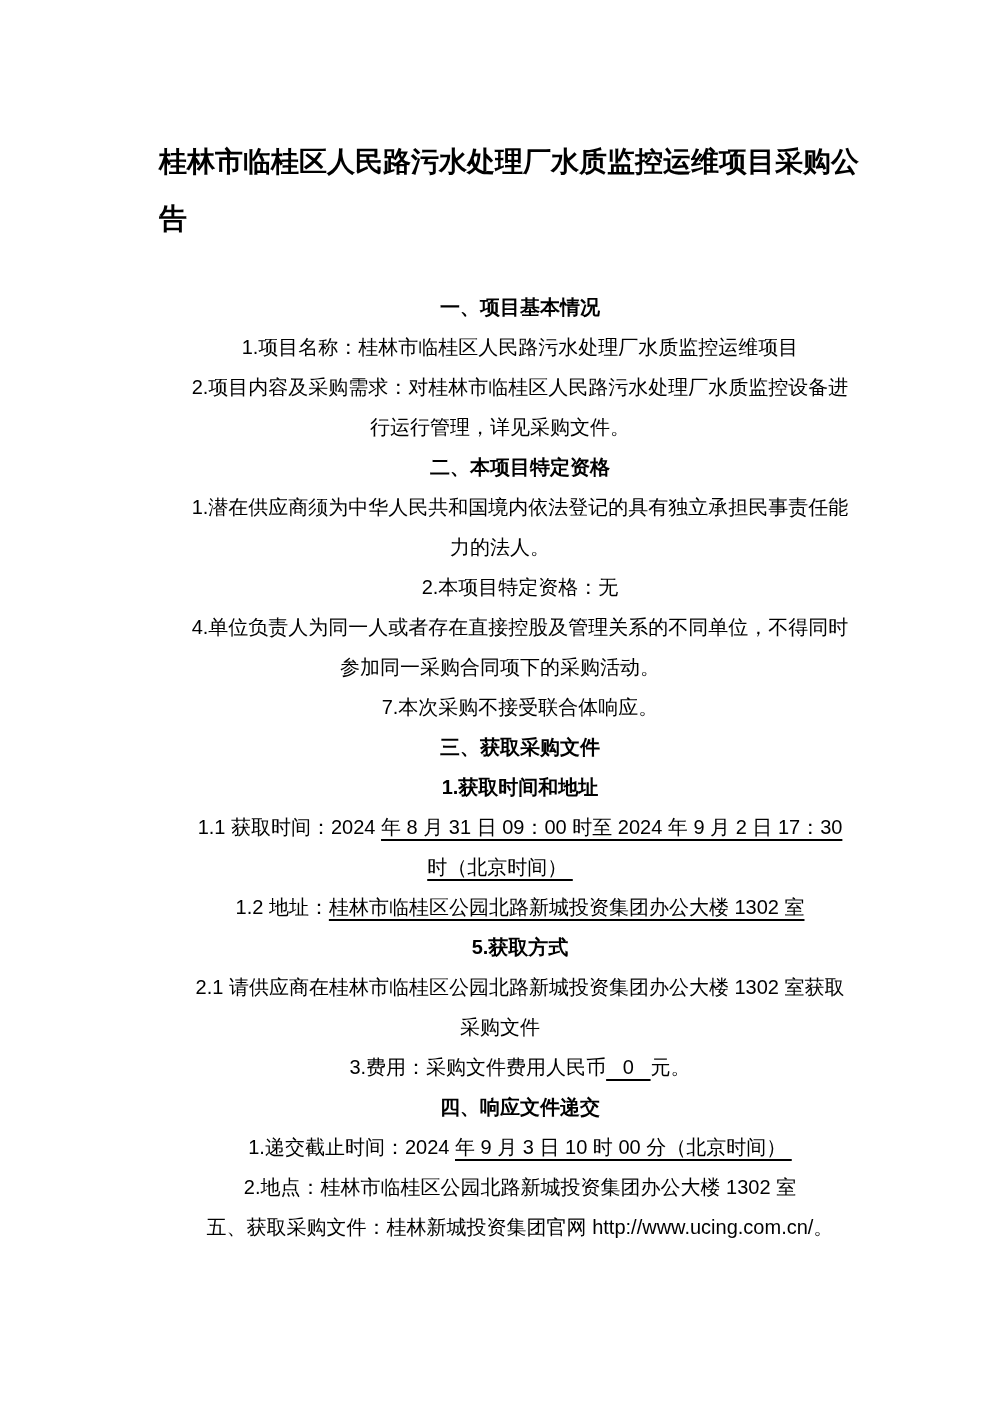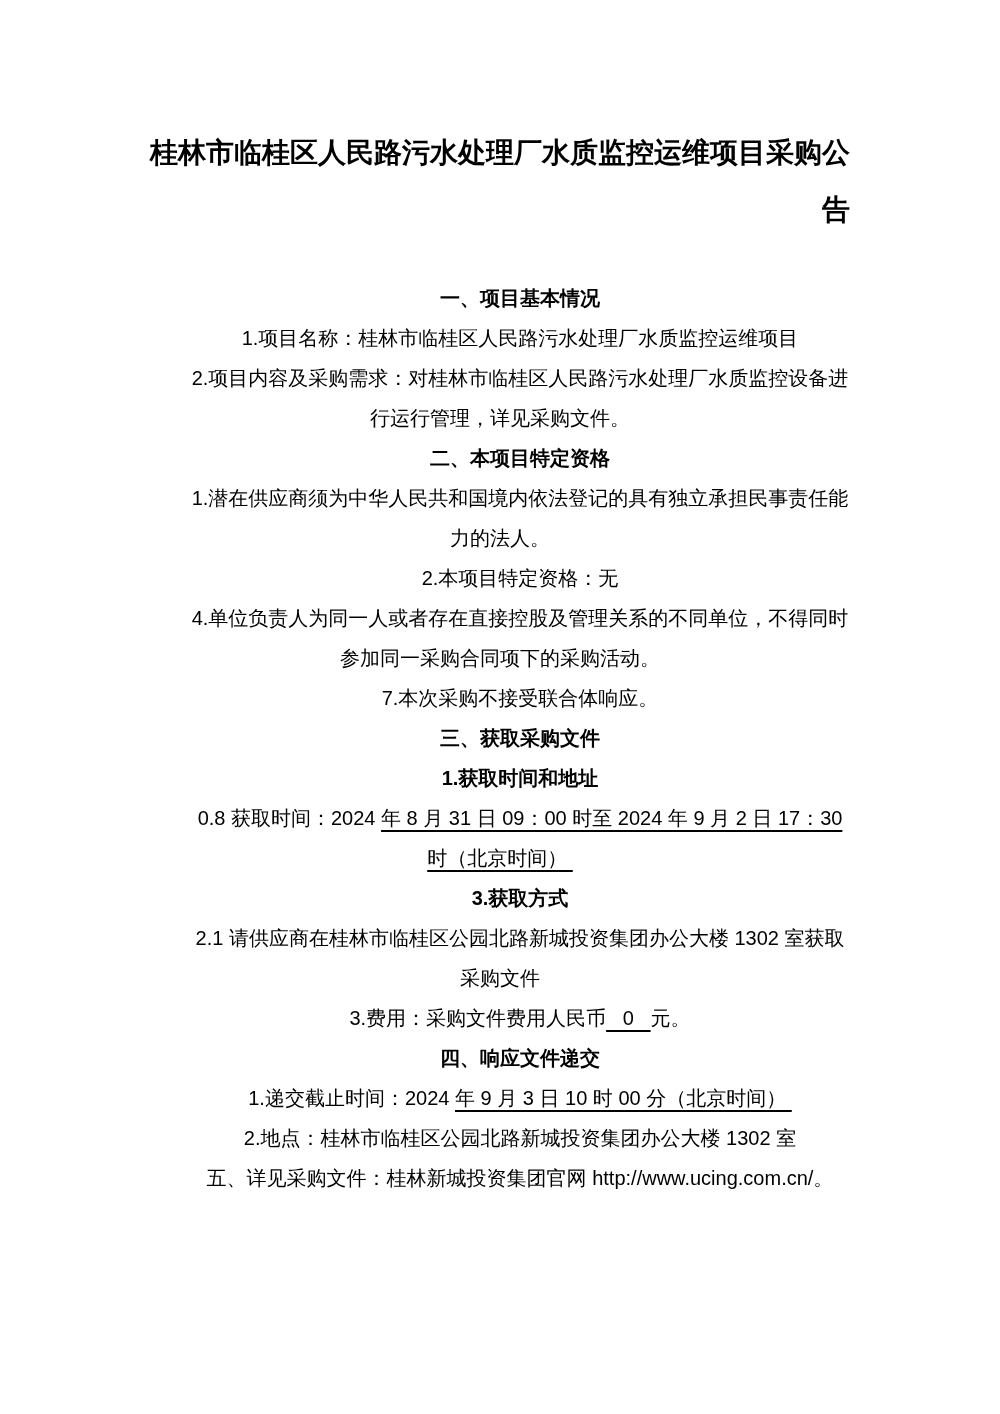--- a/index.html
+++ b/index.html
@@ -16,22 +16,22 @@
     height: 1414px;
     padding: 124px 150px 0 150px;
     background: #ffffff;
     overflow: hidden;
   }
   .title {
     width: 700px;
     font-size: 28px;
     line-height: 57px;
     font-weight: 700;
-    text-align: right;
-    margin: 0;
+    text-align: left;
+    margin: 9px;
   }
   .doc-body {
     margin-top: 40px;
     width: 700px;
     font-size: 20px;
     line-height: 40px;
     text-align: center;
   }
   .doc-body p {
     margin: 0;
@@ -60,30 +60,31 @@
 
     <p class="h">二、本项目特定资格</p>
     <p>1.潜在供应商须为中华人民共和国境内依法登记的具有独立承担民事责任能力的法人。</p>
     <p>2.本项目特定资格：无</p>
     <p>4.单位负责人为同一人或者存在直接控股及管理关系的不同单位，不得同时参加同一采购合同项下的采购活动。</p>
     <p>7.本次采购不接受联合体响应。</p>
 
     <p class="h">三、获取采购文件</p>
     <p class="h">1.获取时间和地址</p>
 
-    <p><span>0.8 </span><span class="b">获取时间：</span><span>2024 </span><span class="u">年 8 月 31 日 09：00 时至 2024 年 9 月 2 日 17：30 时（北京时间）&nbsp;</span></p>
+    <p><span>1.1 </span><span class="b">获取时间：</span><span>2024 </span><span class="u">年 8 月 31 日 09：00 时至 2024 年 9 月 2 日 17：30 时（北京时间）&nbsp;</span></p>
 
+    <p><span>1.2 </span><span class="b">地址：</span><span class="u">桂林市临桂区公园北路新城投资集团办公大楼 1302 室</span></p>
 
-    <p class="h">3.获取方式</p>
+    <p class="h">5.获取方式</p>
     <p>2.1 请供应商在桂林市临桂区公园北路新城投资集团办公大楼 1302 室获取采购文件</p>
 
     <p><span class="b">3.费用：</span><span>采购文件费用人民币</span><span class="u">&nbsp;&nbsp;&nbsp;0&nbsp;&nbsp;&nbsp;</span><span>元。</span></p>
 
     <p class="h">四、响应文件递交</p>
 
     <p><span class="b">1.递交截止时间：</span><span class="b">2024 </span><span class="b u">年 9 月 3 日 10 时 00 分（北京时间）&nbsp;</span></p>
 
     <p><span class="b">2.地点：</span><span>桂林市临桂区公园北路新城投资集团办公大楼 1302 室</span></p>
 
-    <p><span class="b">五、详见采购文件：</span><span>桂林新城投资集团官网 http://www.ucing.com.cn/。</span></p>
+    <p><span class="b">五、获取采购文件：</span><span>桂林新城投资集团官网 http://www.ucing.com.cn/。</span></p>
 
   </div>
 </div>
 
 </body></html>

